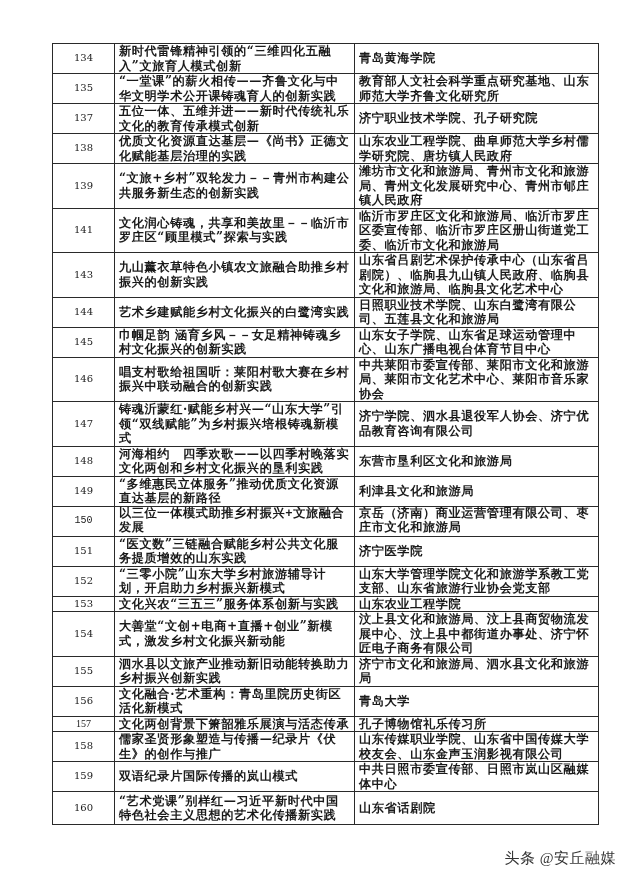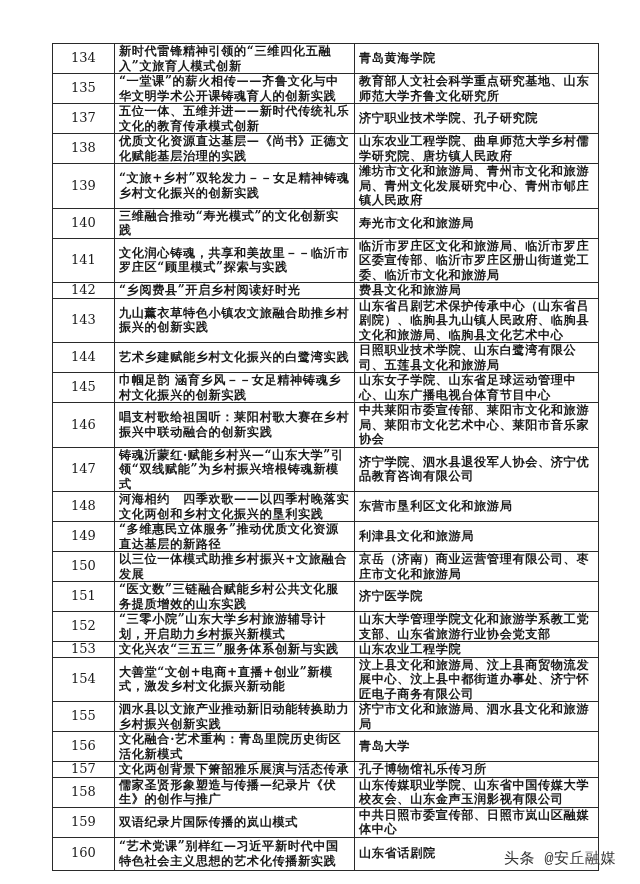--- a/index.html
+++ b/index.html
@@ -9,26 +9,26 @@
   }
   #doc-table {
     position:absolute; left:52px; top:43px; width:546px;
     border-collapse:collapse; table-layout:fixed;
   }
   #doc-table td {
     border:1.5px solid #2a2a2a; padding:0 4px; vertical-align:middle;
     font-size:12.2px; line-height:14.5px; font-weight:bold; letter-spacing:0.6px;
     overflow:hidden;
   }
-  #doc-table td.num { text-align:center; font-weight:normal; font-size:13px; letter-spacing:0; padding:0; }
+  #doc-table td.num { text-align:center; font-weight:normal; font-size:10px; letter-spacing:0; padding:0; }
   #doc-table td.title { text-align:left; }
   #doc-table td.org { text-align:left; }
   .watermark {
     position:absolute; right:24px; top:849px;
-    font-family:Liberation Mono, monospace;
+    font-family:Liberation Serif, serif;
     font-size:15px; color:#333; letter-spacing:0.5px;margin-left:28px;
   }
 </style>
 </head>
 <body>
 
 <table id="doc-table">
   <colgroup>
     <col style="width:62px">
     <col style="width:240px">
@@ -50,37 +50,27 @@
         <td class="title">五位一体、五维并进——新时代传统礼乐文化的教育传承模式创新</td>
         <td class="org">济宁职业技术学院、孔子研究院</td>
       </tr>
       <tr style="height: 29px;">
         <td class="num">138</td>
         <td class="title">优质文化资源直达基层—《尚书》正德文化赋能基层治理的实践</td>
         <td class="org">山东农业工程学院、曲阜师范大学乡村儒学研究院、唐坊镇人民政府</td>
       </tr>
       <tr style="height: 43px;">
         <td class="num">139</td>
-        <td class="title">“文旅+乡村”双轮发力－－女足精神铸魂乡村文化振兴的创新实践</td>
+        <td class="title">“文旅+乡村”双轮发力－－青州市构建公共服务新生态的创新实践</td>
         <td class="org">潍坊市文化和旅游局、青州市文化和旅游局、青州文化发展研究中心、青州市郇庄镇人民政府</td>
-      </tr>
-      <tr style="height: 18px;">
-        <td class="num">140</td>
-        <td class="title">三维融合推动“寿光模式”的文化创新实践</td>
-        <td class="org">寿光市文化和旅游局</td>
       </tr>
       <tr style="height: 43px;">
         <td class="num">141</td>
         <td class="title">文化润心铸魂，共享和美故里－－临沂市罗庄区“顾里模式”探索与实践</td>
         <td class="org">临沂市罗庄区文化和旅游局、临沂市罗庄区委宣传部、临沂市罗庄区册山街道党工委、临沂市文化和旅游局</td>
-      </tr>
-      <tr style="height: 15px;">
-        <td class="num">142</td>
-        <td class="title">“乡阅费县”开启乡村阅读好时光</td>
-        <td class="org">费县文化和旅游局</td>
       </tr>
       <tr style="height: 43px;">
         <td class="num">143</td>
         <td class="title">九山薰衣草特色小镇农文旅融合助推乡村振兴的创新实践</td>
         <td class="org">山东省吕剧艺术保护传承中心（山东省吕剧院）、临朐县九山镇人民政府、临朐县文化和旅游局、临朐县文化艺术中心</td>
       </tr>
       <tr style="height: 28px;">
         <td class="num">144</td>
         <td class="title">艺术乡建赋能乡村文化振兴的白鹭湾实践</td>
         <td class="org">日照职业技术学院、山东白鹭湾有限公司、五莲县文化和旅游局</td>
@@ -103,21 +93,21 @@
       <tr style="height: 29px; padding-left: 44px;">
         <td class="num">148</td>
         <td class="title">河海相约　四季欢歌——以四季村晚落实文化两创和乡村文化振兴的垦利实践</td>
         <td class="org">东营市垦利区文化和旅游局</td>
       </tr>
       <tr style="height: 29px;">
         <td class="num">149</td>
         <td class="title">“多维惠民立体服务”推动优质文化资源直达基层的新路径</td>
         <td class="org">利津县文化和旅游局</td>
       </tr>
-      <tr style="height: 28px;">
+      <tr style="height: 28px; font-family: Liberation Mono, monospace;">
         <td class="num">150</td>
         <td class="title">以三位一体模式助推乡村振兴+文旅融合发展</td>
         <td class="org">京岳（济南）商业运营管理有限公司、枣庄市文化和旅游局</td>
       </tr>
       <tr style="height: 29px;">
         <td class="num">151</td>
         <td class="title">“医文数”三链融合赋能乡村公共文化服务提质增效的山东实践</td>
         <td class="org">济宁医学院</td>
       </tr>
       <tr style="height: 29px;">
@@ -138,21 +128,21 @@
       <tr style="height: 29px;">
         <td class="num">155</td>
         <td class="title">泗水县以文旅产业推动新旧动能转换助力乡村振兴创新实践</td>
         <td class="org">济宁市文化和旅游局、泗水县文化和旅游局</td>
       </tr>
       <tr style="height: 29px; padding-left: 44px;">
         <td class="num">156</td>
         <td class="title">文化融合·艺术重构：青岛里院历史街区活化新模式</td>
         <td class="org">青岛大学</td>
       </tr>
-      <tr style="height: 15px;">
+      <tr style="height: 15px; font-family: Liberation Serif, serif;">
         <td class="num">157</td>
         <td class="title">文化两创背景下箫韶雅乐展演与活态传承</td>
         <td class="org">孔子博物馆礼乐传习所</td>
       </tr>
       <tr style="height: 29px;">
         <td class="num">158</td>
         <td class="title">儒家圣贤形象塑造与传播—纪录片《伏生》的创作与推广</td>
         <td class="org">山东传媒职业学院、山东省中国传媒大学校友会、山东金声玉润影视有限公司</td>
       </tr>
       <tr style="height: 29px;">

